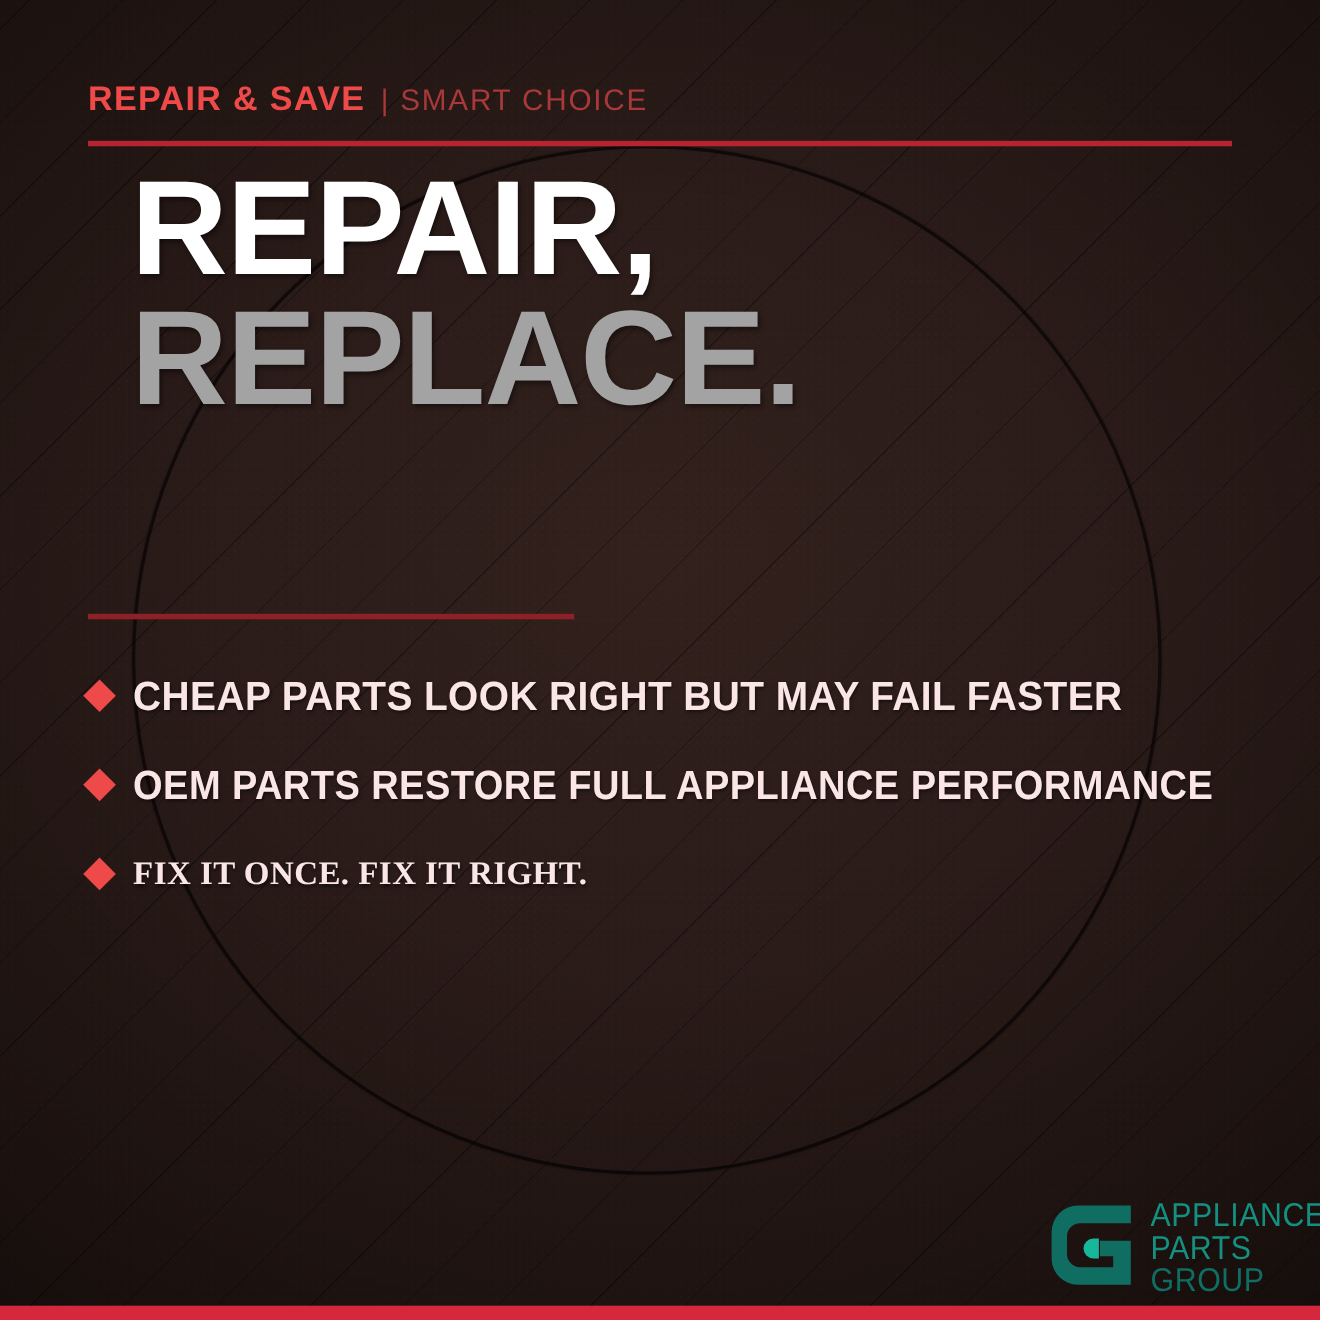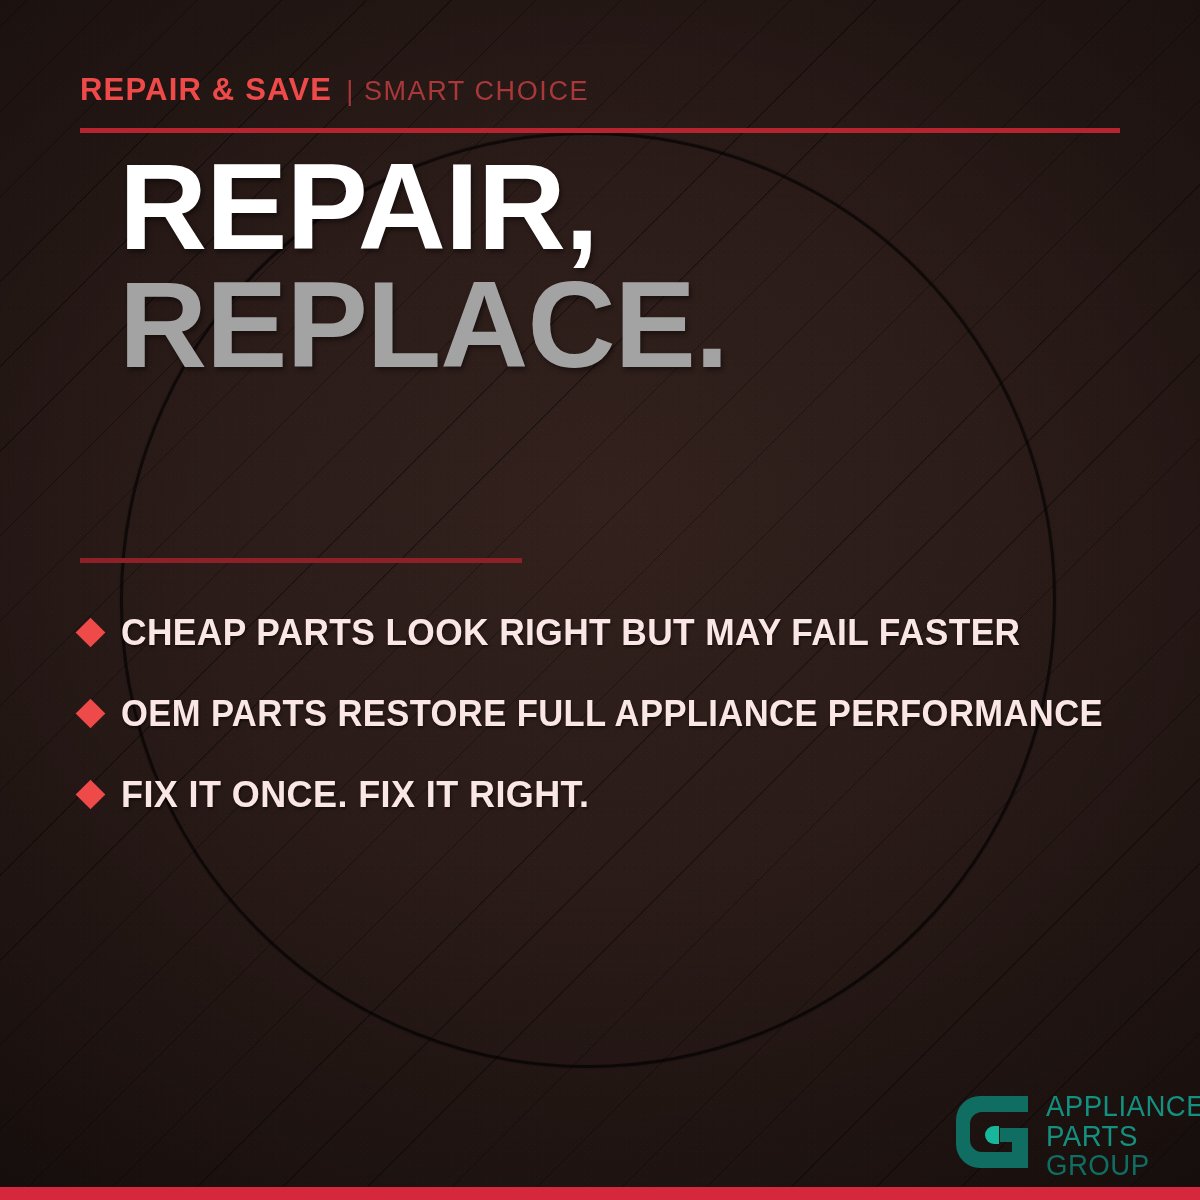--- a/index.html
+++ b/index.html
@@ -151,21 +151,21 @@
   .bullet-text {
     color: #fbe6e6;
     font-weight: bold;
     white-space: nowrap;
     letter-spacing: 0.4px;
     text-shadow: 1px 2px 3px rgba(0,0,0,0.5);
   }
   .bullet-row.size-xl .bullet-text { font-size: 37px; transform: scaleX(0.935); transform-origin: left center; }
   .bullet-row.size-lg .bullet-text { font-size: 37px; transform: scaleX(0.955); transform-origin: left center; }
   .bullet-row.size-md .bullet-text { font-size: 37px; transform: scaleX(0.99);  transform-origin: left center; }
-  .bullet-row.size-sm .bullet-text { font-size: 36px; transform: scaleX(1);     transform-origin: left center; }
+  .bullet-row.size-sm .bullet-text { font-size: 30px; transform: scaleX(1);     transform-origin: left center; font-family: Liberation Serif, serif; }
 
   
   .logo {
     position: absolute;
     left: 950px;
     top: 1090px;
     display: flex;
     align-items: flex-start;
   }
   .logo-mark {

